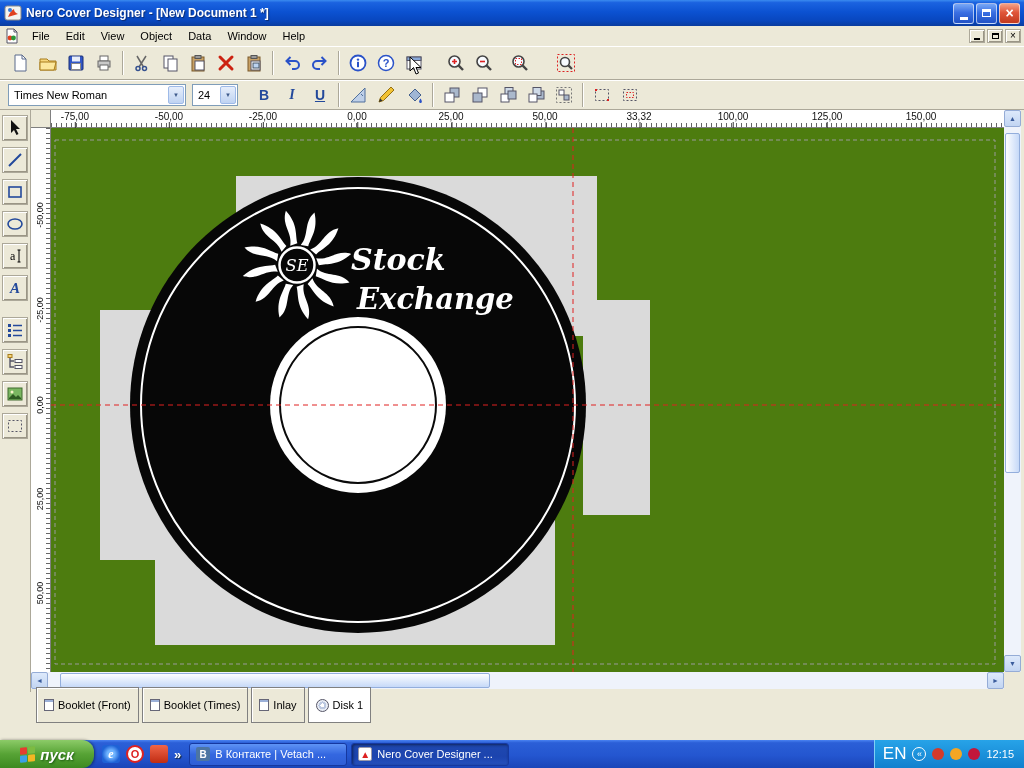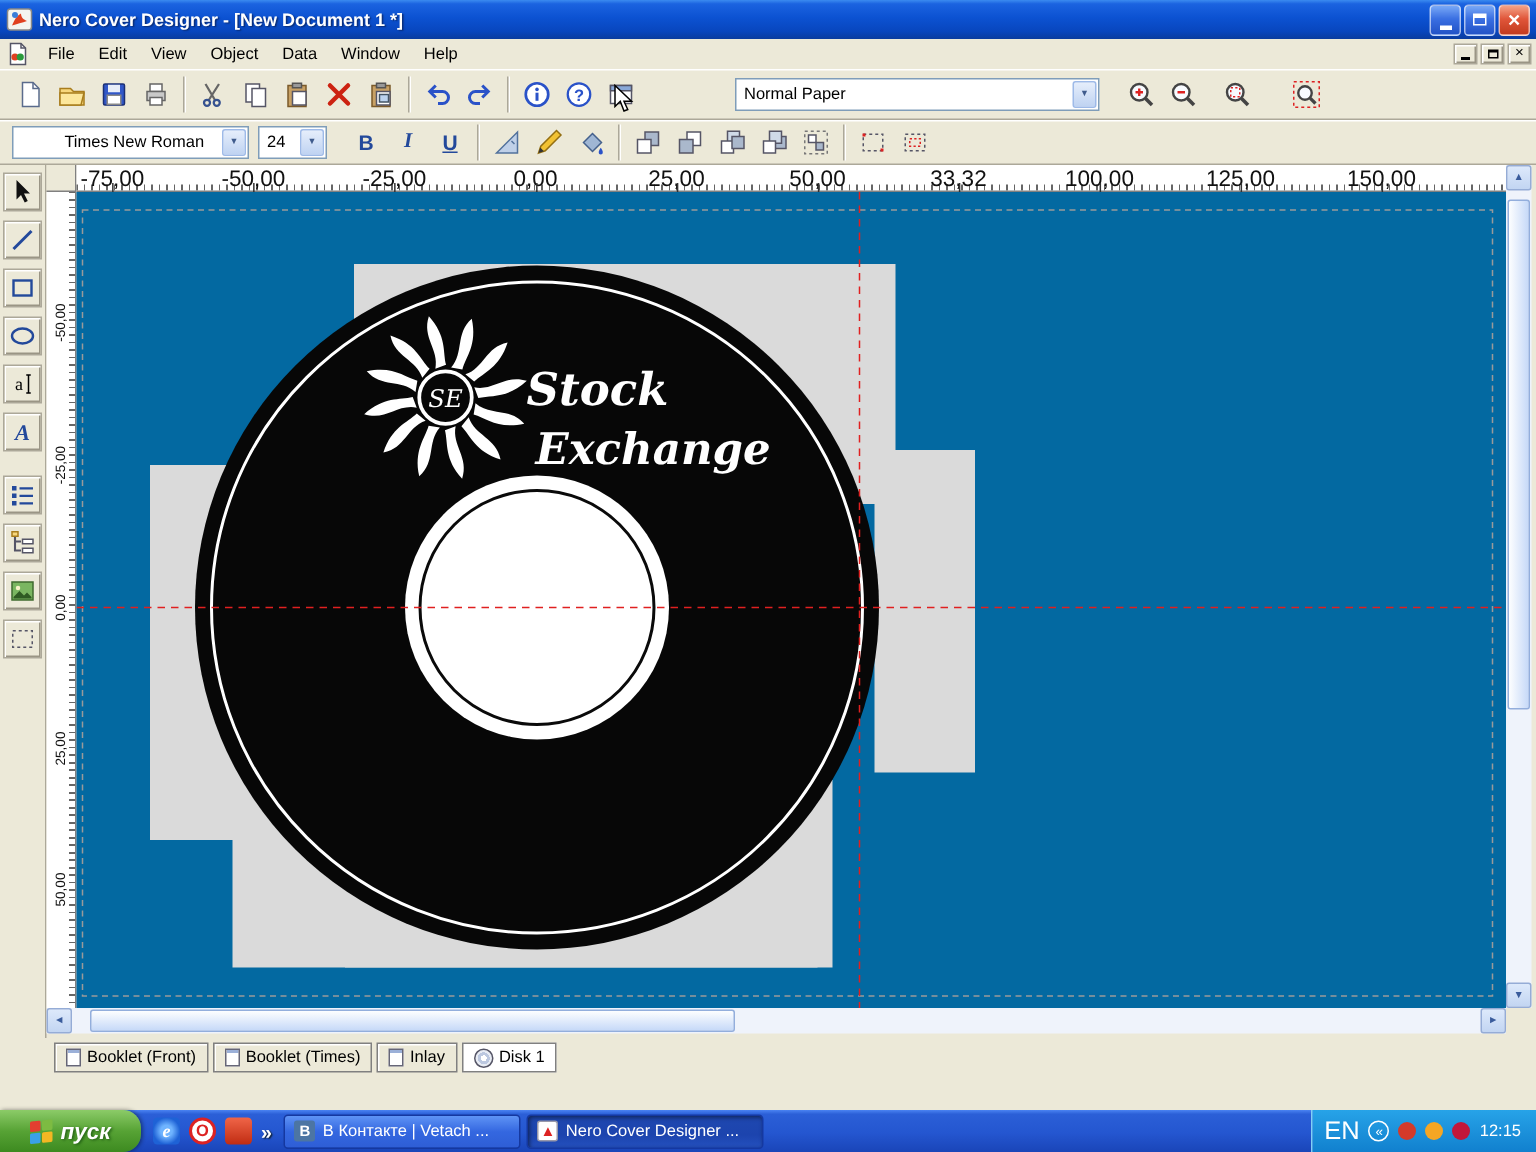--- a/index.html
+++ b/index.html
@@ -56,49 +56,49 @@
   .pbtn { width:26px; height:26px; margin-bottom:6px; background:#ECE9D8; border:1px solid #ACA899;
     box-shadow:inset 1px 1px 0 #fff, inset -1px -1px 0 #9A9585;
     display:flex; align-items:center; justify-content:center; flex:none; }
   .pgap { height:10px; flex:none; }
 
   
   .corner-tl { position:absolute; left:31px; top:110px; width:20px; height:18px; background:#ECE9D8; border-right:1px solid #808080; border-bottom:1px solid #808080; }
   .hruler { position:absolute; left:51px; top:110px; width:953px; height:18px; background:#fff; border-bottom:1px solid #808080;
     background-image:repeating-linear-gradient(to right,#666 0 1px,transparent 1px 5px);
     background-size:100% 4px; background-position:left bottom; background-repeat:no-repeat; }
-  .hlabel { position:absolute; top:1px; transform:translateX(-50%); font-size:15px; color:#111; }
+  .hlabel { position:absolute; top:1px; transform:translateX(-50%); font-size:10px; color:#111; }
   .hlabel::after { content:""; position:absolute; left:50%; top:11px; width:1px; height:7px; background:#333; }
   .vruler { position:absolute; left:31px; top:128px; width:20px; height:544px; background:#fff; border-right:1px solid #808080;
     background-image:repeating-linear-gradient(to bottom,#666 0 1px,transparent 1px 5px);
     background-size:4px 100%; background-position:right top; background-repeat:no-repeat; }
   .vlabel { position:absolute; left:-11px; width:40px; height:12px; line-height:12px; text-align:center;
     font-size:9px; color:#111; transform:rotate(-90deg); }
-  .canvas { position:absolute; left:51px; top:128px; width:953px; height:544px; background:#0369a1; overflow:hidden; }
+  .canvas { position:absolute; left:51px; top:128px; width:953px; height:544px; background:#4d7c0f; overflow:hidden; }
   .canvas svg { position:absolute; left:0; top:0; }
 
   
   .vscroll { position:absolute; left:1004px; top:110px; width:17px; height:562px; background:#EFF3FB;
     display:flex; flex-direction:column; }
   .hscroll { position:absolute; left:31px; top:672px; width:973px; height:17px; background:#EFF3FB;
     display:flex; flex-direction:row; }
   .sbtn { width:17px; height:17px; flex:none; background:linear-gradient(180deg,#DDE9FB,#C2D5F2);
     border:1px solid #95ACD6; border-radius:2px; color:#3A5C9C; font-size:7px;
     display:flex; align-items:center; justify-content:center; }
   .strack { position:relative; flex:1; }
   .vthumb { position:absolute; left:1px; right:1px; top:6px; height:340px;
     background:linear-gradient(90deg,#FDFEFF,#C6D9F8); border:1px solid #93AEDC; border-radius:2px; }
   .hthumb { position:absolute; top:1px; bottom:1px; left:12px; width:430px;
     background:linear-gradient(180deg,#FDFEFF,#C6D9F8); border:1px solid #93AEDC; border-radius:2px; }
   .corner-br { position:absolute; left:1004px; top:672px; width:17px; height:17px; background:#ECE9D8; }
 
   
   .tabbar { position:absolute; left:0; top:692px; width:1024px; height:26px; background:#ECE9D8;
     display:flex; align-items:center; padding-left:36px; }
-  .tab { display:inline-flex; align-items:center; gap:4px; height:20px; padding:0 7px; margin-right:3px;
+  .tab { display:inline-flex; align-items:center; gap:4px; height:36px; padding:0 7px; margin-right:3px;
     background:#ECE9D8; border:1px solid #808080; box-shadow:inset 1px 1px 0 #fff; font-size:11px; }
   .tab.active { background:#FFFFFF; }
   .tab-page { width:10px; height:12px; background:#fff; border:1px solid #667;
     box-shadow:inset 0 2px 0 #9BB0D8; flex:none; }
   .tab-disc { width:13px; height:13px; border-radius:50%; border:1px solid #556; flex:none;
     background:radial-gradient(circle at center,#fff 0 2px,#BCC8E0 2px 4px,#E8ECF4 4px 7px); }
 
   
   .statusbar { position:absolute; left:0; top:718px; width:1024px; height:22px; background:#ECE9D8;
     border-top:1px solid #fff; font-size:11px; }
@@ -284,24 +284,20 @@
           <circle cx="10" cy="10" r="7.5" fill="#fff" stroke="#2A52C8" stroke-width="1.5"></circle>
           <text x="10" y="14" text-anchor="middle" font-size="11" font-weight="bold" fill="#2A52C8">?</text>
         </svg>
       </span>
     <span class="tbtn">
       <svg width="20" height="20" viewBox="0 0 20 20">
           <rect x="3" y="4" width="14" height="12" fill="#fff" stroke="#556"></rect>
           <rect x="3" y="4" width="14" height="3.5" fill="#89A8D8" stroke="#556"></rect>
         </svg>
       </span>
-    <span class="combo" style="width:243px; margin-left:62px;">
-      <span>Normal Paper</span>
-      <span class="arrow">▼</span>
-    </span>
     <span class="tbtn" style="margin-left:14px;">
       <svg width="20" height="20" viewBox="0 0 20 20">
           <circle cx="8.5" cy="8.5" r="5.5" fill="#F8FBFF" stroke="#444" stroke-width="1.6"></circle>
           <path d="M12.7 12.7l4.3 4.3" stroke="#444" stroke-width="2.4"></path>
           <path d="M8.5 6v5M6 8.5h5" stroke="#D22" stroke-width="1.6"></path>
         </svg>
       </span>
     <span class="tbtn">
       <svg width="20" height="20" viewBox="0 0 20 20">
           <circle cx="8.5" cy="8.5" r="5.5" fill="#F8FBFF" stroke="#444" stroke-width="1.6"></circle>
@@ -319,21 +315,21 @@
     <span class="tbtn" style="margin-left:18px;">
       <svg width="20" height="20" viewBox="0 0 20 20">
           <rect x="1.5" y="1.5" width="17" height="17" fill="none" stroke="#D22" stroke-width="1" stroke-dasharray="2 2"></rect>
           <circle cx="9" cy="9" r="4.5" fill="#F8FBFF" stroke="#444" stroke-width="1.6"></circle>
           <path d="M12.4 12.4l3.6 3.6" stroke="#444" stroke-width="2.2"></path>
         </svg>
       </span>
   </div>
 
   <div class="toolbar2">
-    <span class="combo" style="width:158px;justify-content:center;">
+    <span class="combo" style="width:178px;">
       <span>Times New Roman</span>
       <span class="arrow">▼</span>
     </span>
     <span class="combo" style="width:46px; margin-left:6px;">
       <span>24</span>
       <span class="arrow">▼</span>
     </span>
     <span class="tbtn" style="margin-left:12px;">
         <span class="fmt-letter">B</span>
       </span>

